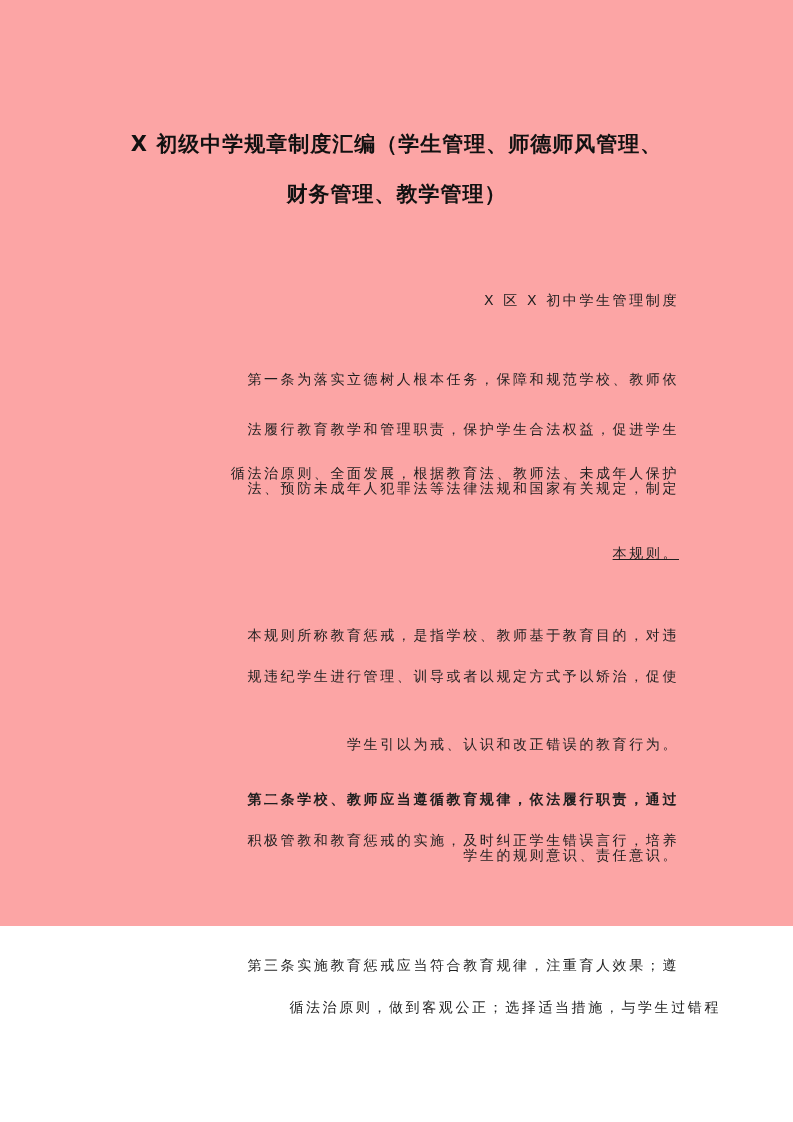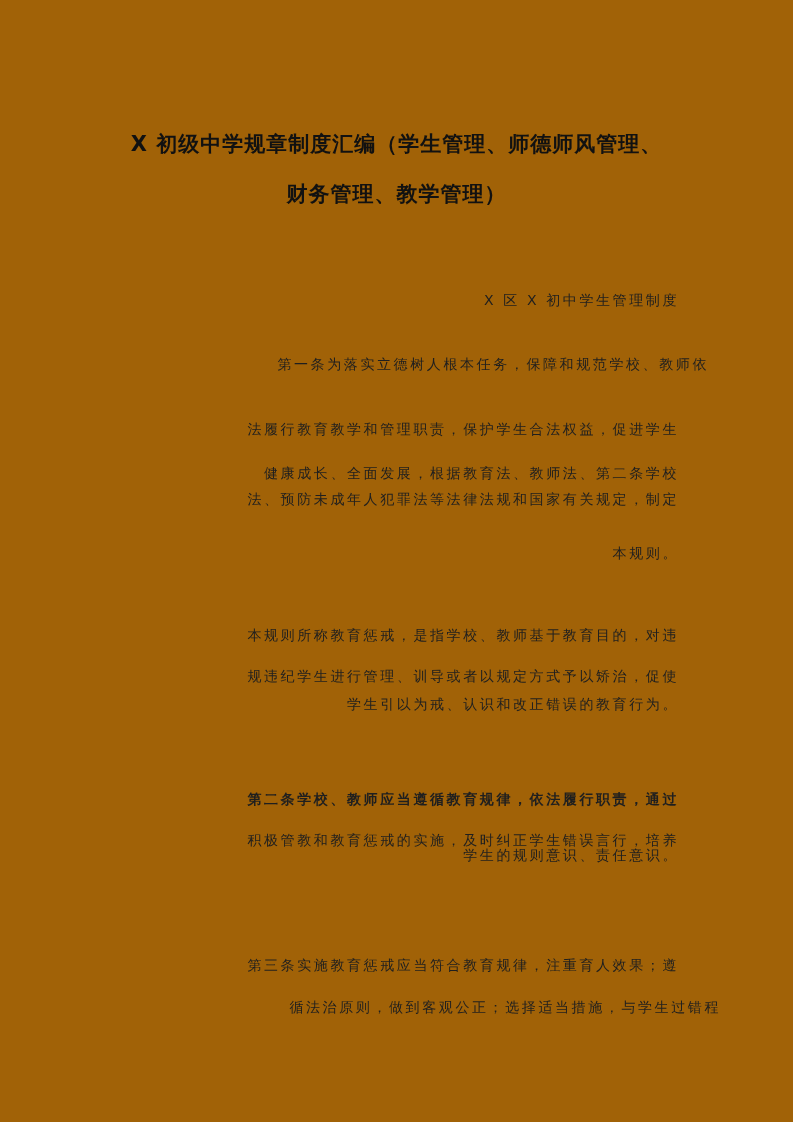--- a/index.html
+++ b/index.html
@@ -12,22 +12,22 @@
       height: 1122px;
       position: relative;
       overflow: hidden;
       color: #1a1a1a;
       font-family: "DejaVu Sans", "Liberation Sans", sans-serif;
     }
     .page {
       position: absolute;
       left: 0; top: 0;
       width: 793px;
-      height: 1122px;
-      background: #a16207;
+      height: 926px;
+      background: #fca5a5;
     }
     .title {
       position: absolute;
       left: 0;
       width: 793px;
       text-align: center;
       font-size: 21px;
       font-weight: bold;
       letter-spacing: 1px;
       color: #111111;
@@ -51,31 +51,31 @@
 <body>
 
 <div class="page">
 
   <div class="title title-line1">X 初级中学规章制度汇编（学生管理、师德师风管理、</div>
   <div class="title title-line2">财务管理、教学管理）</div>
 
   <div class="line" style="top:288px;">X 区 X 初中学生管理制度</div>
 
   <div>
-    <div class="line" style="top:352px;margin-left:30px;">第一条为落实立德树人根本任务，保障和规范学校、教师依</div>
+    <div class="line" style="top:367px;">第一条为落实立德树人根本任务，保障和规范学校、教师依</div>
     <div class="line" style="top:417px;">法履行教育教学和管理职责，保护学生合法权益，促进学生</div>
-    <div class="line" style="top:461px;">健康成长、全面发展，根据教育法、教师法、第二条学校</div>
-    <div class="line" style="top:488px;font-family:Liberation Mono, monospace;">法、预防未成年人犯罪法等法律法规和国家有关规定，制定</div>
-    <div class="line" style="top:541px;">本规则。</div>
+    <div class="line" style="top:461px;">循法治原则、全面发展，根据教育法、教师法、未成年人保护</div>
+    <div class="line" style="top:476px;">法、预防未成年人犯罪法等法律法规和国家有关规定，制定</div>
+    <div class="line" style="top:541px;text-decoration:underline;">本规则。</div>
   </div>
 
   <div>
     <div class="line" style="top:623px;">本规则所称教育惩戒，是指学校、教师基于教育目的，对违</div>
     <div class="line" style="top:664px;">规违纪学生进行管理、训导或者以规定方式予以矫治，促使</div>
-    <div class="line" style="top:692px;">学生引以为戒、认识和改正错误的教育行为。</div>
+    <div class="line" style="top:732px;">学生引以为戒、认识和改正错误的教育行为。</div>
   </div>
 
   <div>
     <div class="line" style="top:787px;font-weight:bold;">第二条学校、教师应当遵循教育规律，依法履行职责，通过</div>
     <div class="line" style="top:828px;">积极管教和教育惩戒的实施，及时纠正学生错误言行，培养</div>
     <div class="line" style="top:843px;">学生的规则意识、责任意识。</div>
   </div>
 
   <div>
     <div class="line" style="top:953px;">第三条实施教育惩戒应当符合教育规律，注重育人效果；遵</div>

